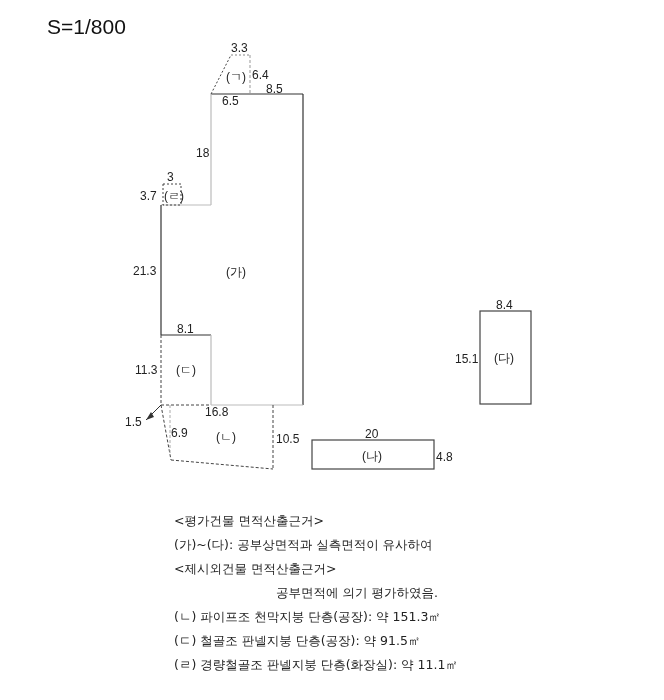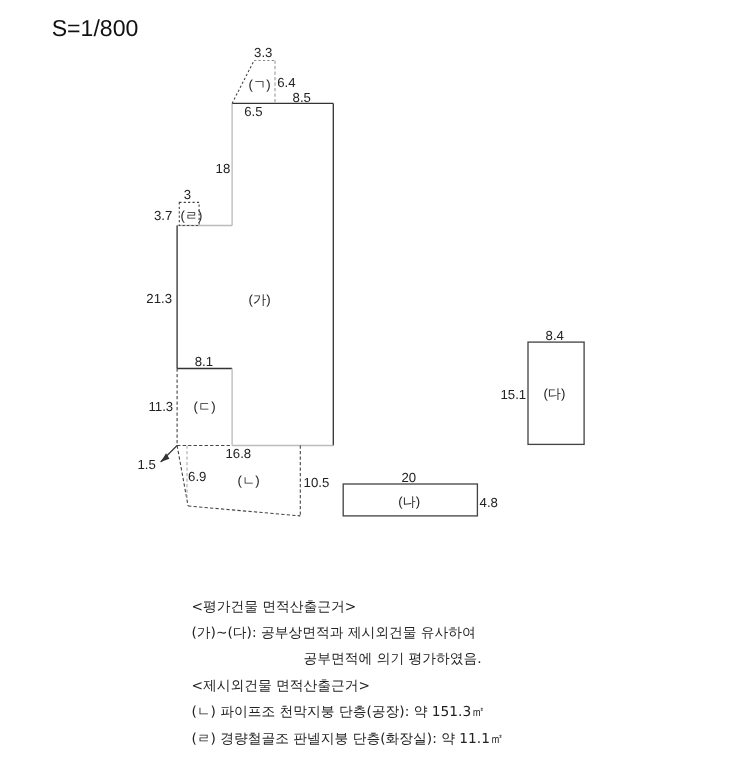--- a/index.html
+++ b/index.html
@@ -2,21 +2,21 @@
 <html><head>
 <meta charset="utf-8">
 <style>
   html, body { margin: 0; padding: 0; background: #ffffff; }
   body { width: 664px; height: 700px; position: relative; overflow: hidden;
          font-family: "DejaVu Sans", "Liberation Sans", sans-serif; color: #222; }
   .scale { position: absolute; left: 47px; top: 15px; font-size: 21px; color: #111;
            font-family: "Liberation Sans", sans-serif; }
   svg.plan { position: absolute; left: 0; top: 0; }
   svg text { font-family: "Liberation Sans", "DejaVu Sans", sans-serif; font-size: 12px; fill: #222; }
-  .notes { position: absolute; left: 174px; top: 509px; font-size: 12.5px; line-height: 24px; color: #222; margin-top: 30px; }
+  .notes { position: absolute; left: 174px; top: 509px; font-size: 12.5px; line-height: 24px; color: #222; }
   .notes .line { white-space: pre; height: 24px; }
   .notes .indent { padding-left: 102px; }
 </style>
 </head>
 <body>
 
 <div class="scale">S=1/800</div>
 
 <svg class="plan" width="664" height="500" viewBox="0 0 664 500">
 
@@ -84,18 +84,19 @@
   <g>
     <rect x="480" y="311" width="51" height="93" fill="none" stroke="#444" stroke-width="1.2"></rect>
     <text x="496" y="309">8.4</text>
     <text x="455" y="363">15.1</text>
     <text x="494" y="362">(다)</text>
   </g>
 </svg>
 
 <div class="notes">
   <div class="line">&lt;평가건물 면적산출근거&gt;</div>
-  <div class="line">(가)~(다): 공부상면적과 제시외건물 유사하여</div>
+  <div class="line">(가)~(다): 공부상면적과 실측면적이 유사하여</div>
+  <div class="line">&lt;제시외건물 면적산출근거&gt;</div>
   <div class="line indent">공부면적에 의기 평가하였음.</div>
-  <div class="line">&lt;제시외건물 면적산출근거&gt;</div>
   <div class="line">(ㄴ) 파이프조 천막지붕 단층(공장): 약 151.3㎡</div>
+  <div class="line">(ㄷ) 철골조 판넬지붕 단층(공장): 약 91.5㎡</div>
   <div class="line">(ㄹ) 경량철골조 판넬지붕 단층(화장실): 약 11.1㎡</div>
 </div>
 
 </body></html>

